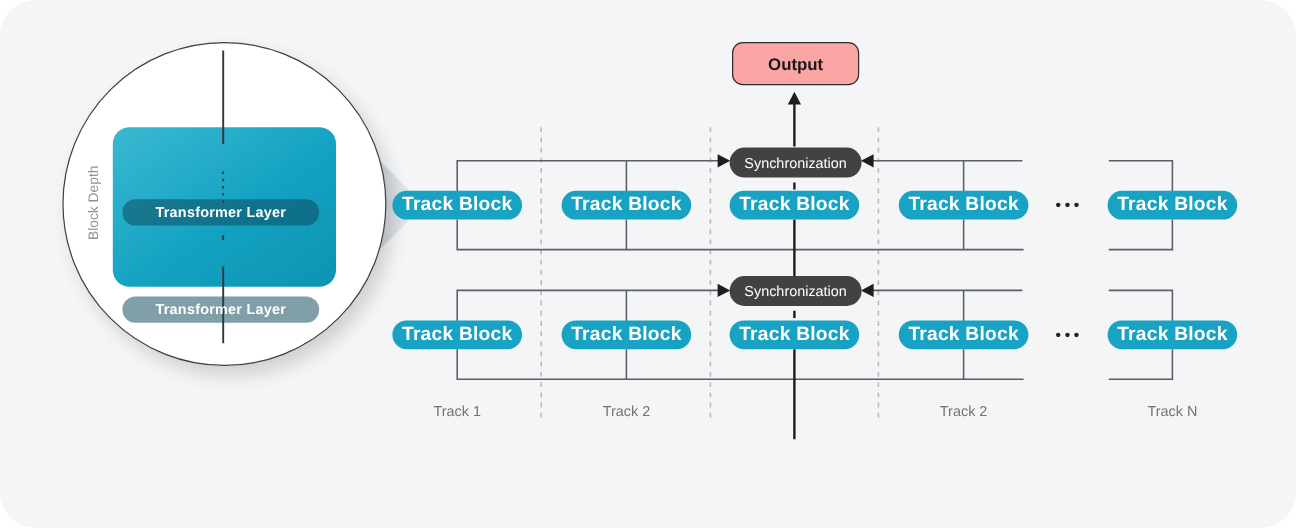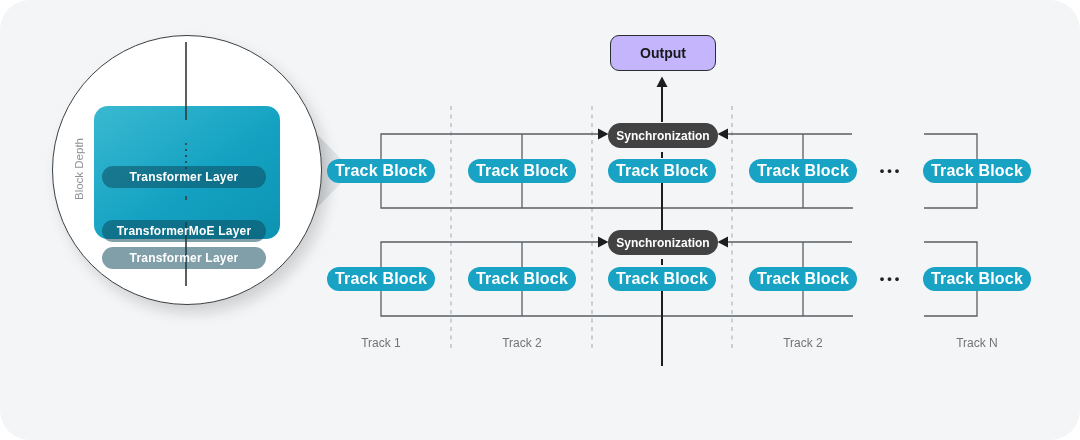--- a/index.html
+++ b/index.html
@@ -32,25 +32,25 @@
     transform:translate(-50%,-50%) rotate(-90deg);
     color:#8d9399;font-size:11.5px;text-align:center;white-space:nowrap;
   }
   .track-pill{
     position:absolute;width:108px;height:24px;border-radius:12px;background:#18a3c4;
     color:#ffffff;font-size:16px;font-weight:700;display:flex;align-items:center;
     justify-content:center;letter-spacing:.2px;z-index:5;
   }
   .sync-pill{
     position:absolute;left:608px;width:110px;height:25px;border-radius:12.5px;background:#424242;
-    color:#ffffff;font-size:12px;font-weight:700;display:flex;align-items:center;
+    color:#ffffff;font-size:12px;font-weight:400;display:flex;align-items:center;
     justify-content:center;z-index:5;
   }
   .io-box{
-    position:absolute;left:610px;width:106px;background:#c4b5fd;border:1.7px solid #2b2e31;
+    position:absolute;left:610px;width:106px;background:#fca5a5;border:1.7px solid #2b2e31;
     border-radius:9px;color:#17191b;font-size:14px;font-weight:700;
     display:flex;align-items:center;justify-content:center;z-index:5;box-sizing:border-box;
   }
   .track-label{
     position:absolute;top:336px;width:90px;text-align:center;color:#737373;
     font-size:12px;z-index:5;
   }
   .ellipsis{
     position:absolute;left:866px;width:50px;text-align:center;color:#1f2123;
     font-size:13px;font-weight:700;letter-spacing:3px;z-index:5;line-height:14px;
@@ -95,21 +95,20 @@
     <polygon points="598,236.5 608.5,242 598,247.5" fill="#1d1d1d"></polygon>
     <polygon points="728,236.5 717.5,242 728,247.5" fill="#1d1d1d"></polygon>
     <polygon points="656.5,87 662,76.5 667.5,87" fill="#1d1d1d"></polygon>
 
     <path d="M186,42 V120 M186,196 V200 M186,222 V286" stroke="#33383c" stroke-width="1.6" fill="none"></path>
     <path d="M186,143 V171" stroke="#33383c" stroke-width="1.6" stroke-dasharray="2 4" fill="none"></path>
   </svg>
 
   <div class="depth-label">Block Depth</div>
   <div class="layer-pill" style="top:119px;">Transformer Layer</div>
-  <div class="layer-pill" style="top:173px;">TransformerMoE Layer</div>
   <div class="layer-pill" style="top:200px;">Transformer Layer</div>
 
   <div class="io-box" style="top:35px;height:36px;">Output</div>
 
   <div class="sync-pill" style="top:123px;">Synchronization</div>
   <div class="sync-pill" style="top:230px;">Synchronization</div>
 
   <div class="track-pill" style="left:327px;top:159px;">Track Block</div>
   <div class="track-pill" style="left:468px;top:159px;">Track Block</div>
   <div class="track-pill" style="left:608px;top:159px;">Track Block</div>

